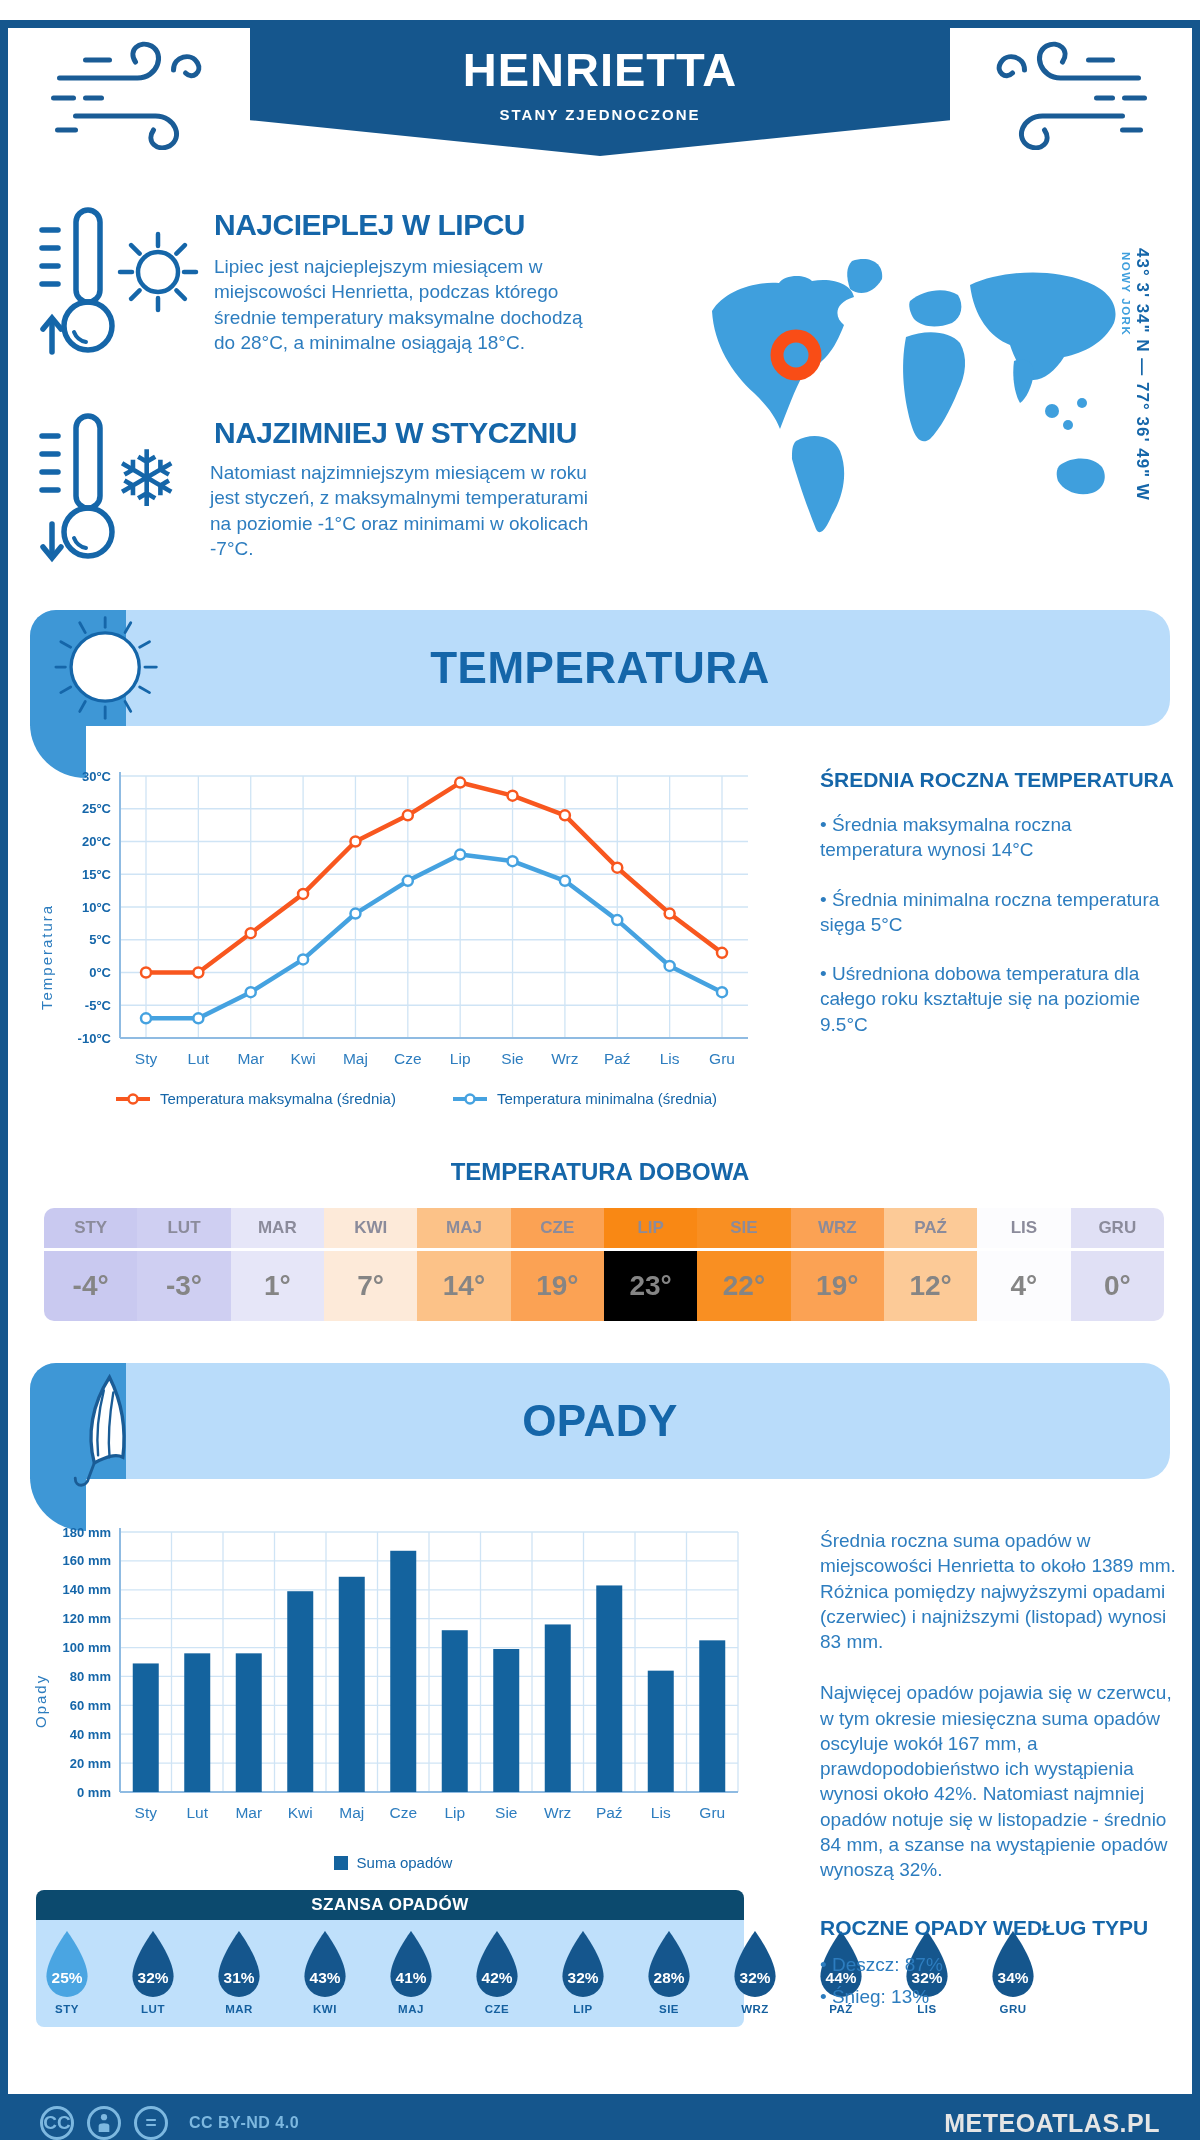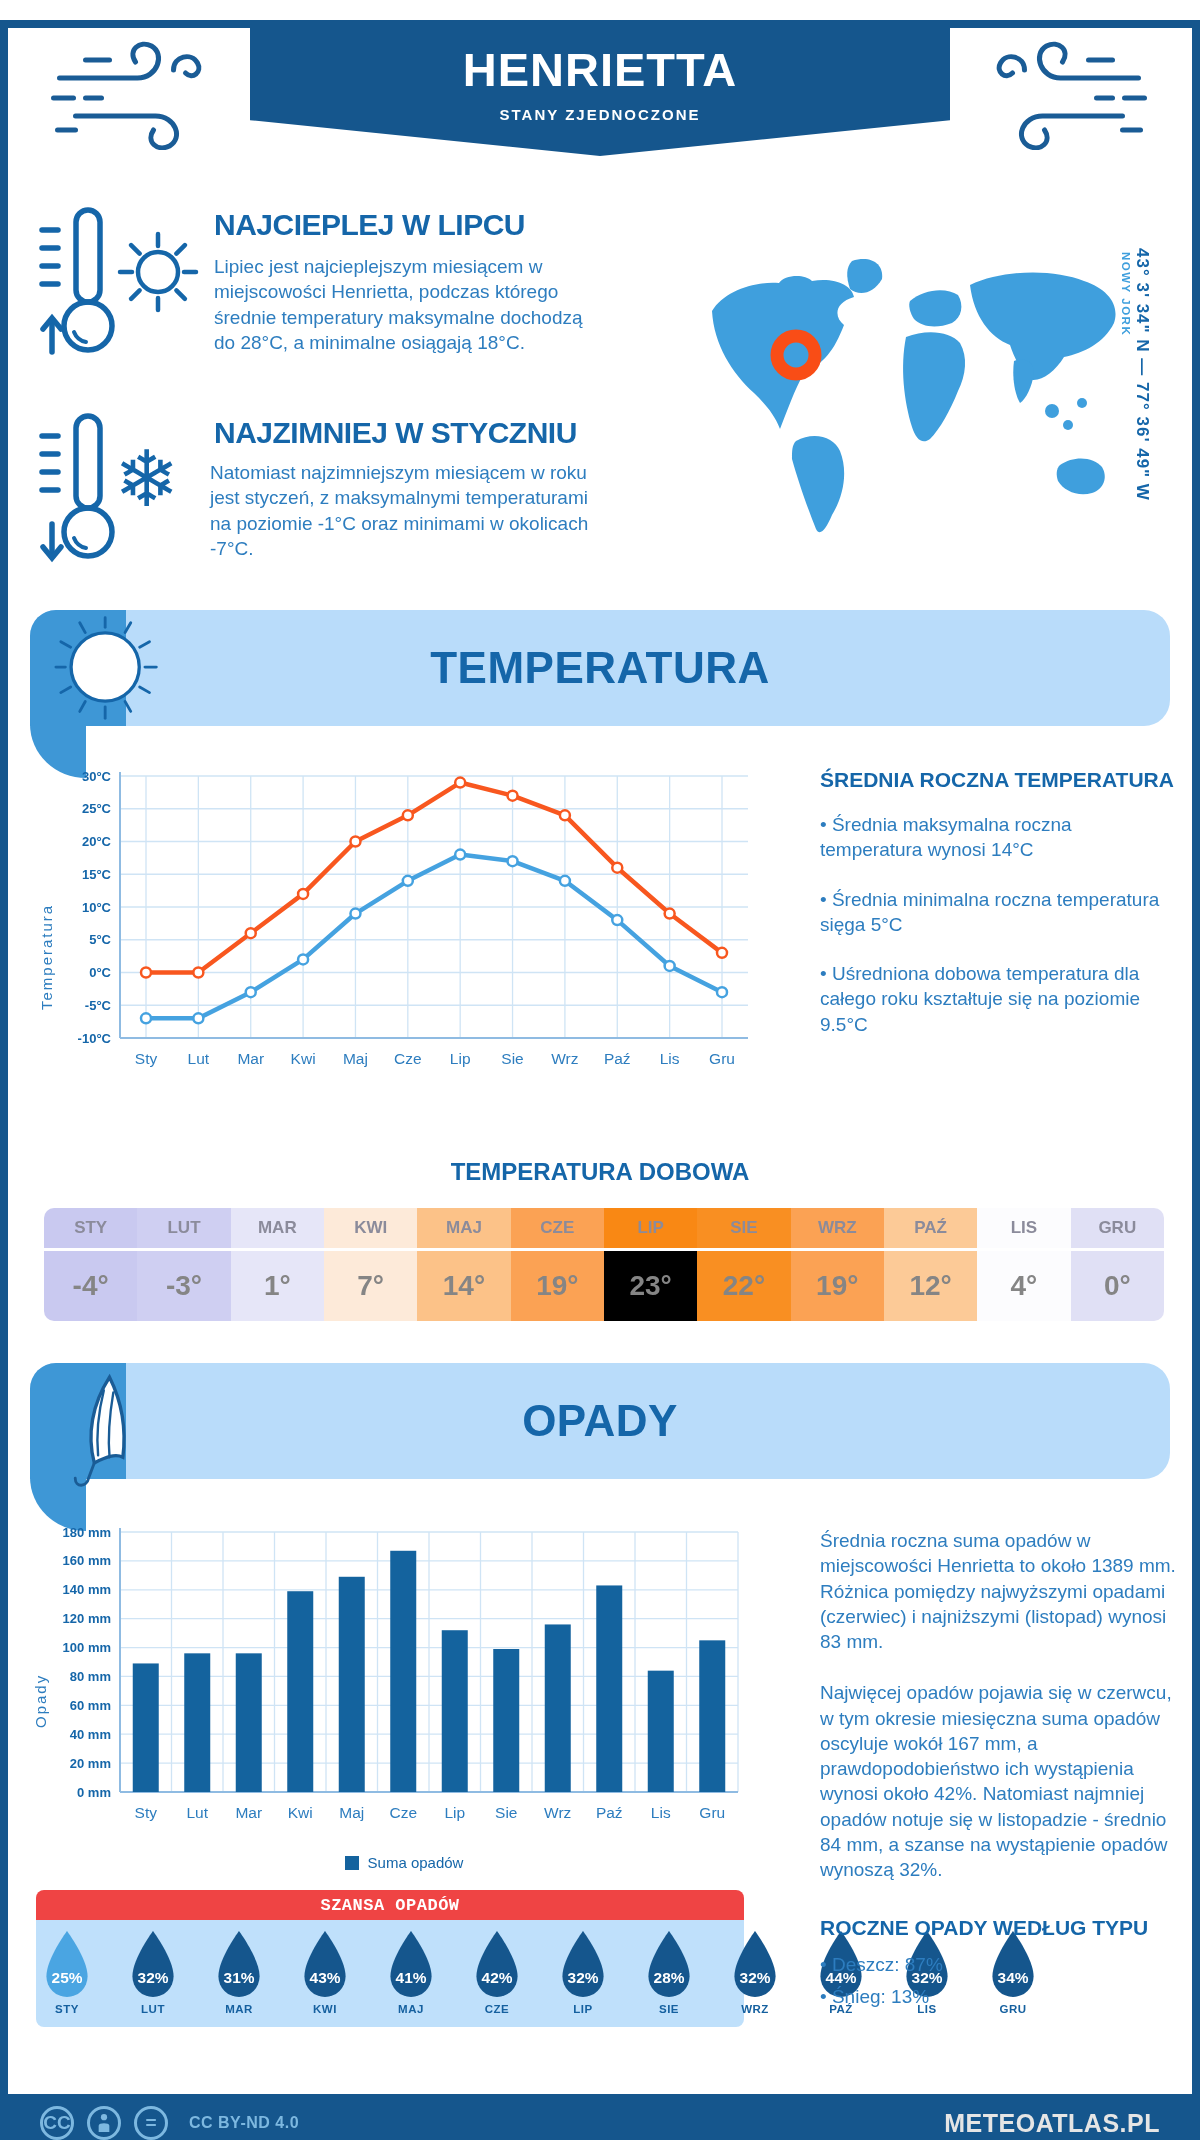--- a/index.html
+++ b/index.html
@@ -47,22 +47,22 @@
   .day-col:first-child .dc-head { border-top-left-radius:10px; }
   .day-col:first-child .dc-val  { border-bottom-left-radius:10px; }
   .day-col:last-child  .dc-head { border-top-right-radius:10px; }
   .day-col:last-child  .dc-val  { border-bottom-right-radius:10px; }
   .dc-head { height:40px; line-height:40px; text-align:center; font-size:17px; font-weight:bold;
              color:#8b8b9b; margin-bottom:3px; }
   .dc-val  { height:70px; line-height:70px; text-align:center; font-size:28px; font-weight:bold; color:#858585; }
 
   
   .chance-panel { width:708px; }
-  .chance-head { height:30px; background:#ef4444; border-radius:8px 8px 0 0; color:#fff;
-    font-size:17px; font-weight:bold; display:flex; align-items:center; justify-content:center; letter-spacing:0.5px;font-family:Liberation Mono, monospace; }
+  .chance-head { height:30px; background:#0c4a6e; border-radius:8px 8px 0 0; color:#fff;
+    font-size:17px; font-weight:bold; display:flex; align-items:center; justify-content:center; letter-spacing:0.5px; }
   .chance-body { background:#bfe0fb; border-radius:0 0 8px 8px; padding:10px 8px 12px; }
   #drops { display:flex; justify-content:space-between;gap:40px; }
   .drop-item { width:54px; text-align:center; }
   .drop-month { font-size:11.5px; font-weight:bold; color:#15609f; margin-top:3px; letter-spacing:0.5px; }
 
   .bullet { font-size:19px; color:#2d7dbf; margin:0 0 10px; }
 
   
   .footer { left:0; bottom:0; width:1184px; height:58px; background:#15568d; display:flex;
     align-items:center; padding:0 32px; }
@@ -265,20 +265,36 @@
       <circle cx="233.0909090909091" cy="193.4" r="5" fill="#ffffff" stroke="#45a2e0" stroke-width="2.5"></circle>
       <circle cx="285.4545454545455" cy="147.55" r="5" fill="#ffffff" stroke="#45a2e0" stroke-width="2.5"></circle>
       <circle cx="337.8181818181818" cy="114.8" r="5" fill="#ffffff" stroke="#45a2e0" stroke-width="2.5"></circle>
       <circle cx="390.1818181818182" cy="88.6" r="5" fill="#ffffff" stroke="#45a2e0" stroke-width="2.5"></circle>
       <circle cx="442.54545454545456" cy="95.15" r="5" fill="#ffffff" stroke="#45a2e0" stroke-width="2.5"></circle>
       <circle cx="494.90909090909093" cy="114.8" r="5" fill="#ffffff" stroke="#45a2e0" stroke-width="2.5"></circle>
       <circle cx="547.2727272727273" cy="154.1" r="5" fill="#ffffff" stroke="#45a2e0" stroke-width="2.5"></circle>
       <circle cx="599.6363636363636" cy="199.95" r="5" fill="#ffffff" stroke="#45a2e0" stroke-width="2.5"></circle>
       <circle cx="652" cy="226.15" r="5" fill="#ffffff" stroke="#45a2e0" stroke-width="2.5"></circle>
     </svg>
+  <div class="abs legend-row" id="line-legend" style="left:62px;top:1062px;width:692px">
+      <div class="legend-item">
+        <svg width="36" height="12">
+          <line x1="1" y1="6" x2="35" y2="6" stroke="#f8571f" stroke-width="4"></line>
+          <circle cx="18" cy="6" r="4.5" fill="#fff" stroke="#f8571f" stroke-width="2.5"></circle>
+        </svg>
+        <span>Temperatura maksymalna (średnia)</span>
+      </div>
+      <div class="legend-item">
+        <svg width="36" height="12">
+          <line x1="1" y1="6" x2="35" y2="6" stroke="#45a2e0" stroke-width="4"></line>
+          <circle cx="18" cy="6" r="4.5" fill="#fff" stroke="#45a2e0" stroke-width="2.5"></circle>
+        </svg>
+        <span>Temperatura minimalna (średnia)</span>
+      </div>
+    </div>
 
   <div class="abs" style="left:812px;top:740px;width:356px">
     <h3 class="col-head">ŚREDNIA ROCZNA TEMPERATURA</h3>
     <p class="col-text">• Średnia maksymalna roczna temperatura wynosi 14°C</p>
     <p class="col-text">• Średnia minimalna roczna temperatura sięga 5°C</p>
     <p class="col-text">• Uśredniona dobowa temperatura dla całego roku kształtuje się na poziomie 9.5°C</p>
   </div>
 
   <div class="abs daily-title" style="left:0;top:1130px">TEMPERATURA DOBOWA</div>
   <div class="abs" id="daily-table" style="left:36px;top:1180px">
@@ -400,21 +416,21 @@
       <text x="252.25" y="298" text-anchor="middle" fill="#2d7dbf" font-size="15.5" font-family="Liberation Sans, sans-serif">Kwi</text>
       <text x="303.75" y="298" text-anchor="middle" fill="#2d7dbf" font-size="15.5" font-family="Liberation Sans, sans-serif">Maj</text>
       <text x="355.25" y="298" text-anchor="middle" fill="#2d7dbf" font-size="15.5" font-family="Liberation Sans, sans-serif">Cze</text>
       <text x="406.75" y="298" text-anchor="middle" fill="#2d7dbf" font-size="15.5" font-family="Liberation Sans, sans-serif">Lip</text>
       <text x="458.25" y="298" text-anchor="middle" fill="#2d7dbf" font-size="15.5" font-family="Liberation Sans, sans-serif">Sie</text>
       <text x="509.75" y="298" text-anchor="middle" fill="#2d7dbf" font-size="15.5" font-family="Liberation Sans, sans-serif">Wrz</text>
       <text x="561.25" y="298" text-anchor="middle" fill="#2d7dbf" font-size="15.5" font-family="Liberation Sans, sans-serif">Paź</text>
       <text x="612.75" y="298" text-anchor="middle" fill="#2d7dbf" font-size="15.5" font-family="Liberation Sans, sans-serif">Lis</text>
       <text x="664.25" y="298" text-anchor="middle" fill="#2d7dbf" font-size="15.5" font-family="Liberation Sans, sans-serif">Gru</text>
     </svg>
-  <div class="abs legend-row" id="bar-legend" style="left:40px;top:1826px;width:712px">
+  <div class="abs legend-row" id="bar-legend" style="left:29px;top:1826px;width:712px">
       <div class="legend-item">
         <span style="width:14px;height:14px;background:#14639e;display:inline-block"></span>
         <span>Suma opadów</span>
       </div>
     </div>
 
   <div class="abs" style="left:812px;top:1500px;width:356px">
     <p class="col-text" style="margin-bottom:26px">Średnia roczna suma opadów w miejscowości Henrietta to około 1389 mm. Różnica pomiędzy najwyższymi opadami (czerwiec) i najniższymi (listopad) wynosi 83 mm.</p>
     <p class="col-text">Najwięcej opadów pojawia się w czerwcu, w tym okresie miesięczna suma opadów oscyluje wokół 167 mm, a prawdopodobieństwo ich wystąpienia wynosi około 42%. Natomiast najmniej opadów notuje się w listopadzie - średnio 84 mm, a szanse na wystąpienie opadów wynoszą 32%.</p>
   </div>

